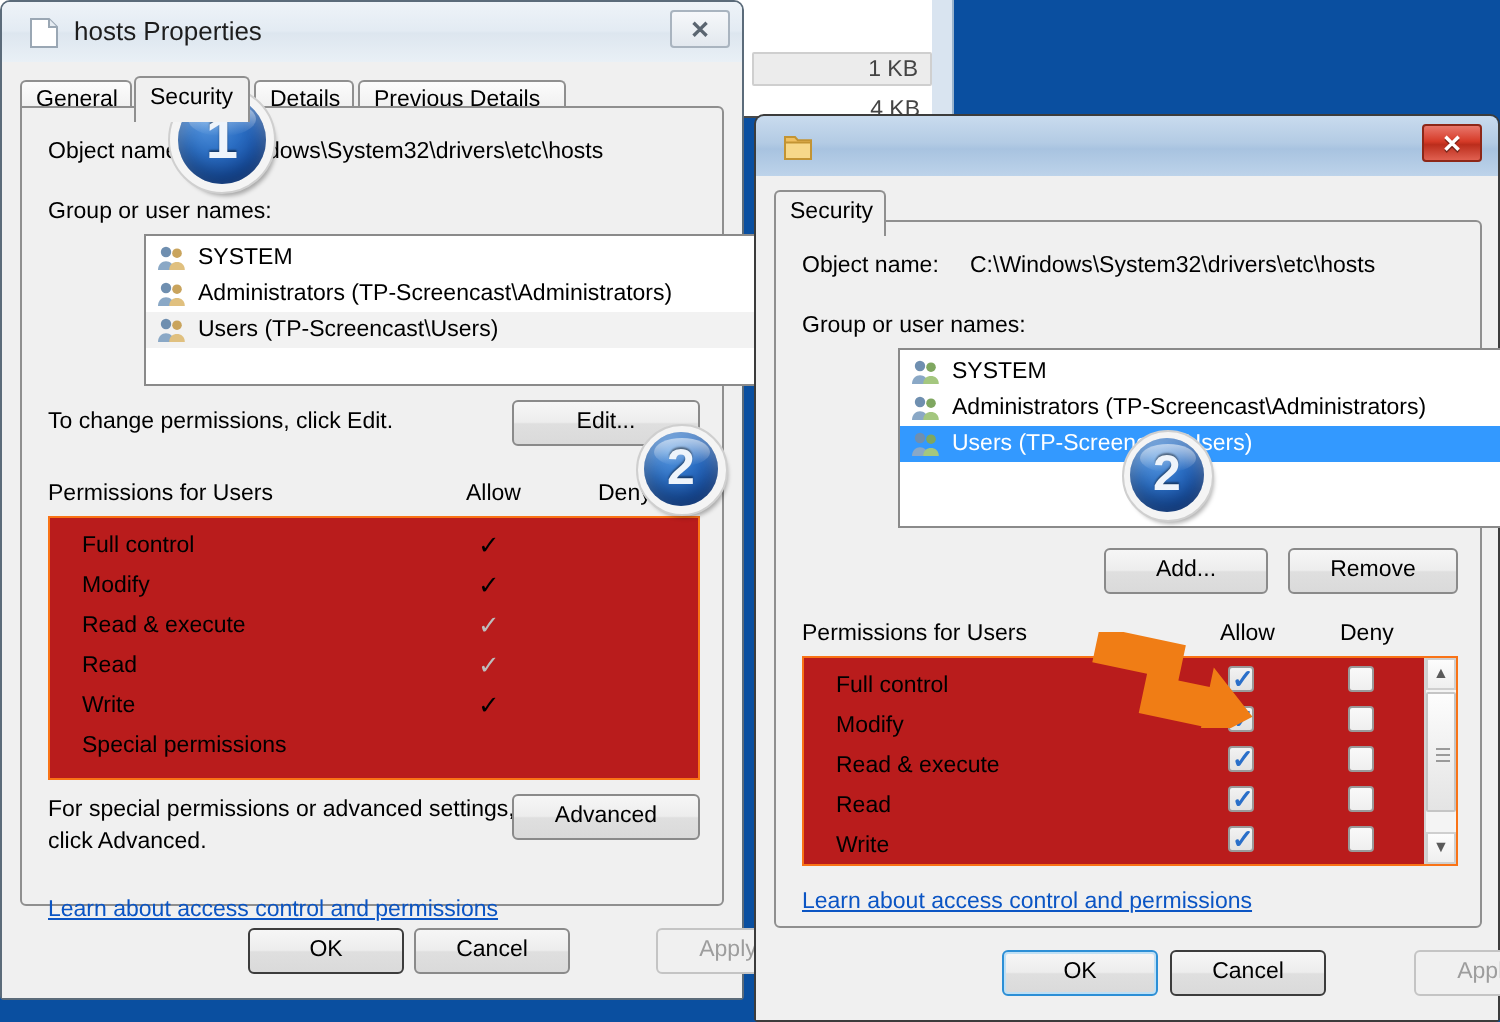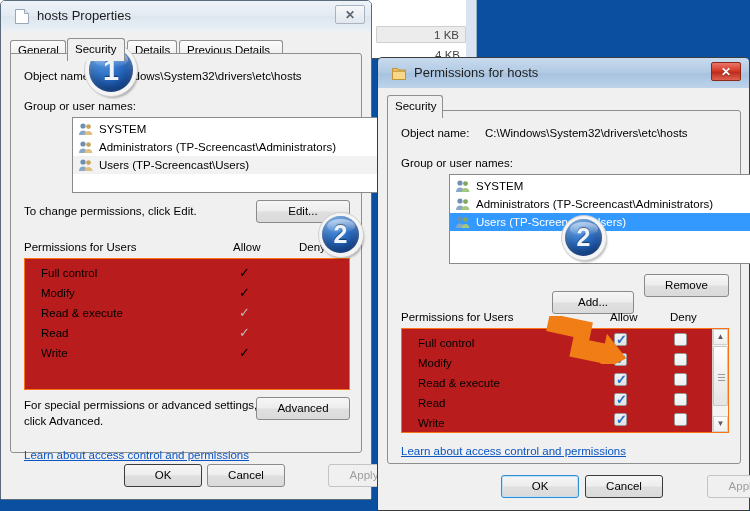--- a/index.html
+++ b/index.html
@@ -253,20 +253,23 @@
           <span class="chk-light" style="left:214px;">✓</span>
         </div>
         <div class="grow">
           <span class="gname">Read</span>
           <span class="chk-light" style="left:214px;">✓</span>
         </div>
         <div class="grow">
           <span class="gname">Write</span>
           <span class="chk-dark" style="left:214px;">✓</span>
         </div>
+        <div class="grow">
+          <span class="gname">Special permissions</span>
+        </div>
       </div>
 
       <div class="lbl" style="left:13px;top:345px;">For special permissions or advanced settings,</div>
       <div class="lbl" style="left:13px;top:361px;">click Advanced.</div>
       <div class="btn" style="left:245px;top:343px;width:94px;">Advanced</div>
 
       <div class="linklike" style="left:13px;top:395px;">Learn about access control and permissions</div>
     </div>
 
     <div class="btn focusdark" style="left:123px;bottom:12px;width:78px;">OK</div>
@@ -275,21 +278,20 @@
   </div>
 </div>
 
 <div class="dlg" id="dlg-right" style="left:377px;top:57px;width:373px;height:454px;">
   <div class="frame"></div>
   <div class="glass">
     <svg class="winicon" viewBox="0 0 14 15">
       <path d="M0.5 2.5 h5 l1.4 1.6 h6.6 v9.4 h-13 z" fill="#f0c061" stroke="#c39433"></path>
       <path d="M0.5 5.2 h13 v8.3 h-13 z" fill="#f7d889" stroke="#c39433"></path>
     </svg>
-    <div class="titletext">Permissions for hosts</div>
     <div class="closebtn">
       <div class="x">✕</div>
     </div>
   </div>
 
   <div class="body">
 
     <div class="tabstrip" style="left:9px;top:7px;width:350px;">
       <div class="tab active" style="left:0px;width:56px;">Security</div>
     </div>
@@ -322,21 +324,21 @@
           <svg class="usericon" viewBox="0 0 16 14">
             <circle cx="5" cy="4" r="2.6" fill="#6f8fb0"></circle>
               <path d="M1 13c0-3 2-4.4 4-4.4S9 10 9 13z" fill="#8aa8c6"></path>
             <circle cx="10.5" cy="4.6" r="2.4" fill="#7fa760"></circle>
               <path d="M6.6 13c0-2.8 1.9-4 3.9-4s3.9 1.2 3.9 4z" fill="#a4c77f"></path>
           </svg>
           <span>Users (TP-Screencast\Users)</span>
         </div>
       </div>
 
-      <div class="btn" style="left:164px;top:180px;width:82px;">Add...</div>
+      <div class="btn" style="left:164px;top:163px;width:82px;">Add...</div>
       <div class="btn" style="left:256px;top:163px;width:85px;">Remove</div>
 
       <div class="lbl" style="left:13px;top:200px;">Permissions for Users</div>
       <div class="lbl" style="left:222px;top:200px;">Allow</div>
       <div class="lbl" style="left:282px;top:200px;">Deny</div>
 
       <div class="grid" style="left:13px;top:217px;width:328px;height:105px;">
         <div class="grow" style="margin-top:4px;">
           <span class="gname">Full control</span>
           <span class="cbox checked" style="left:212px;"></span>

